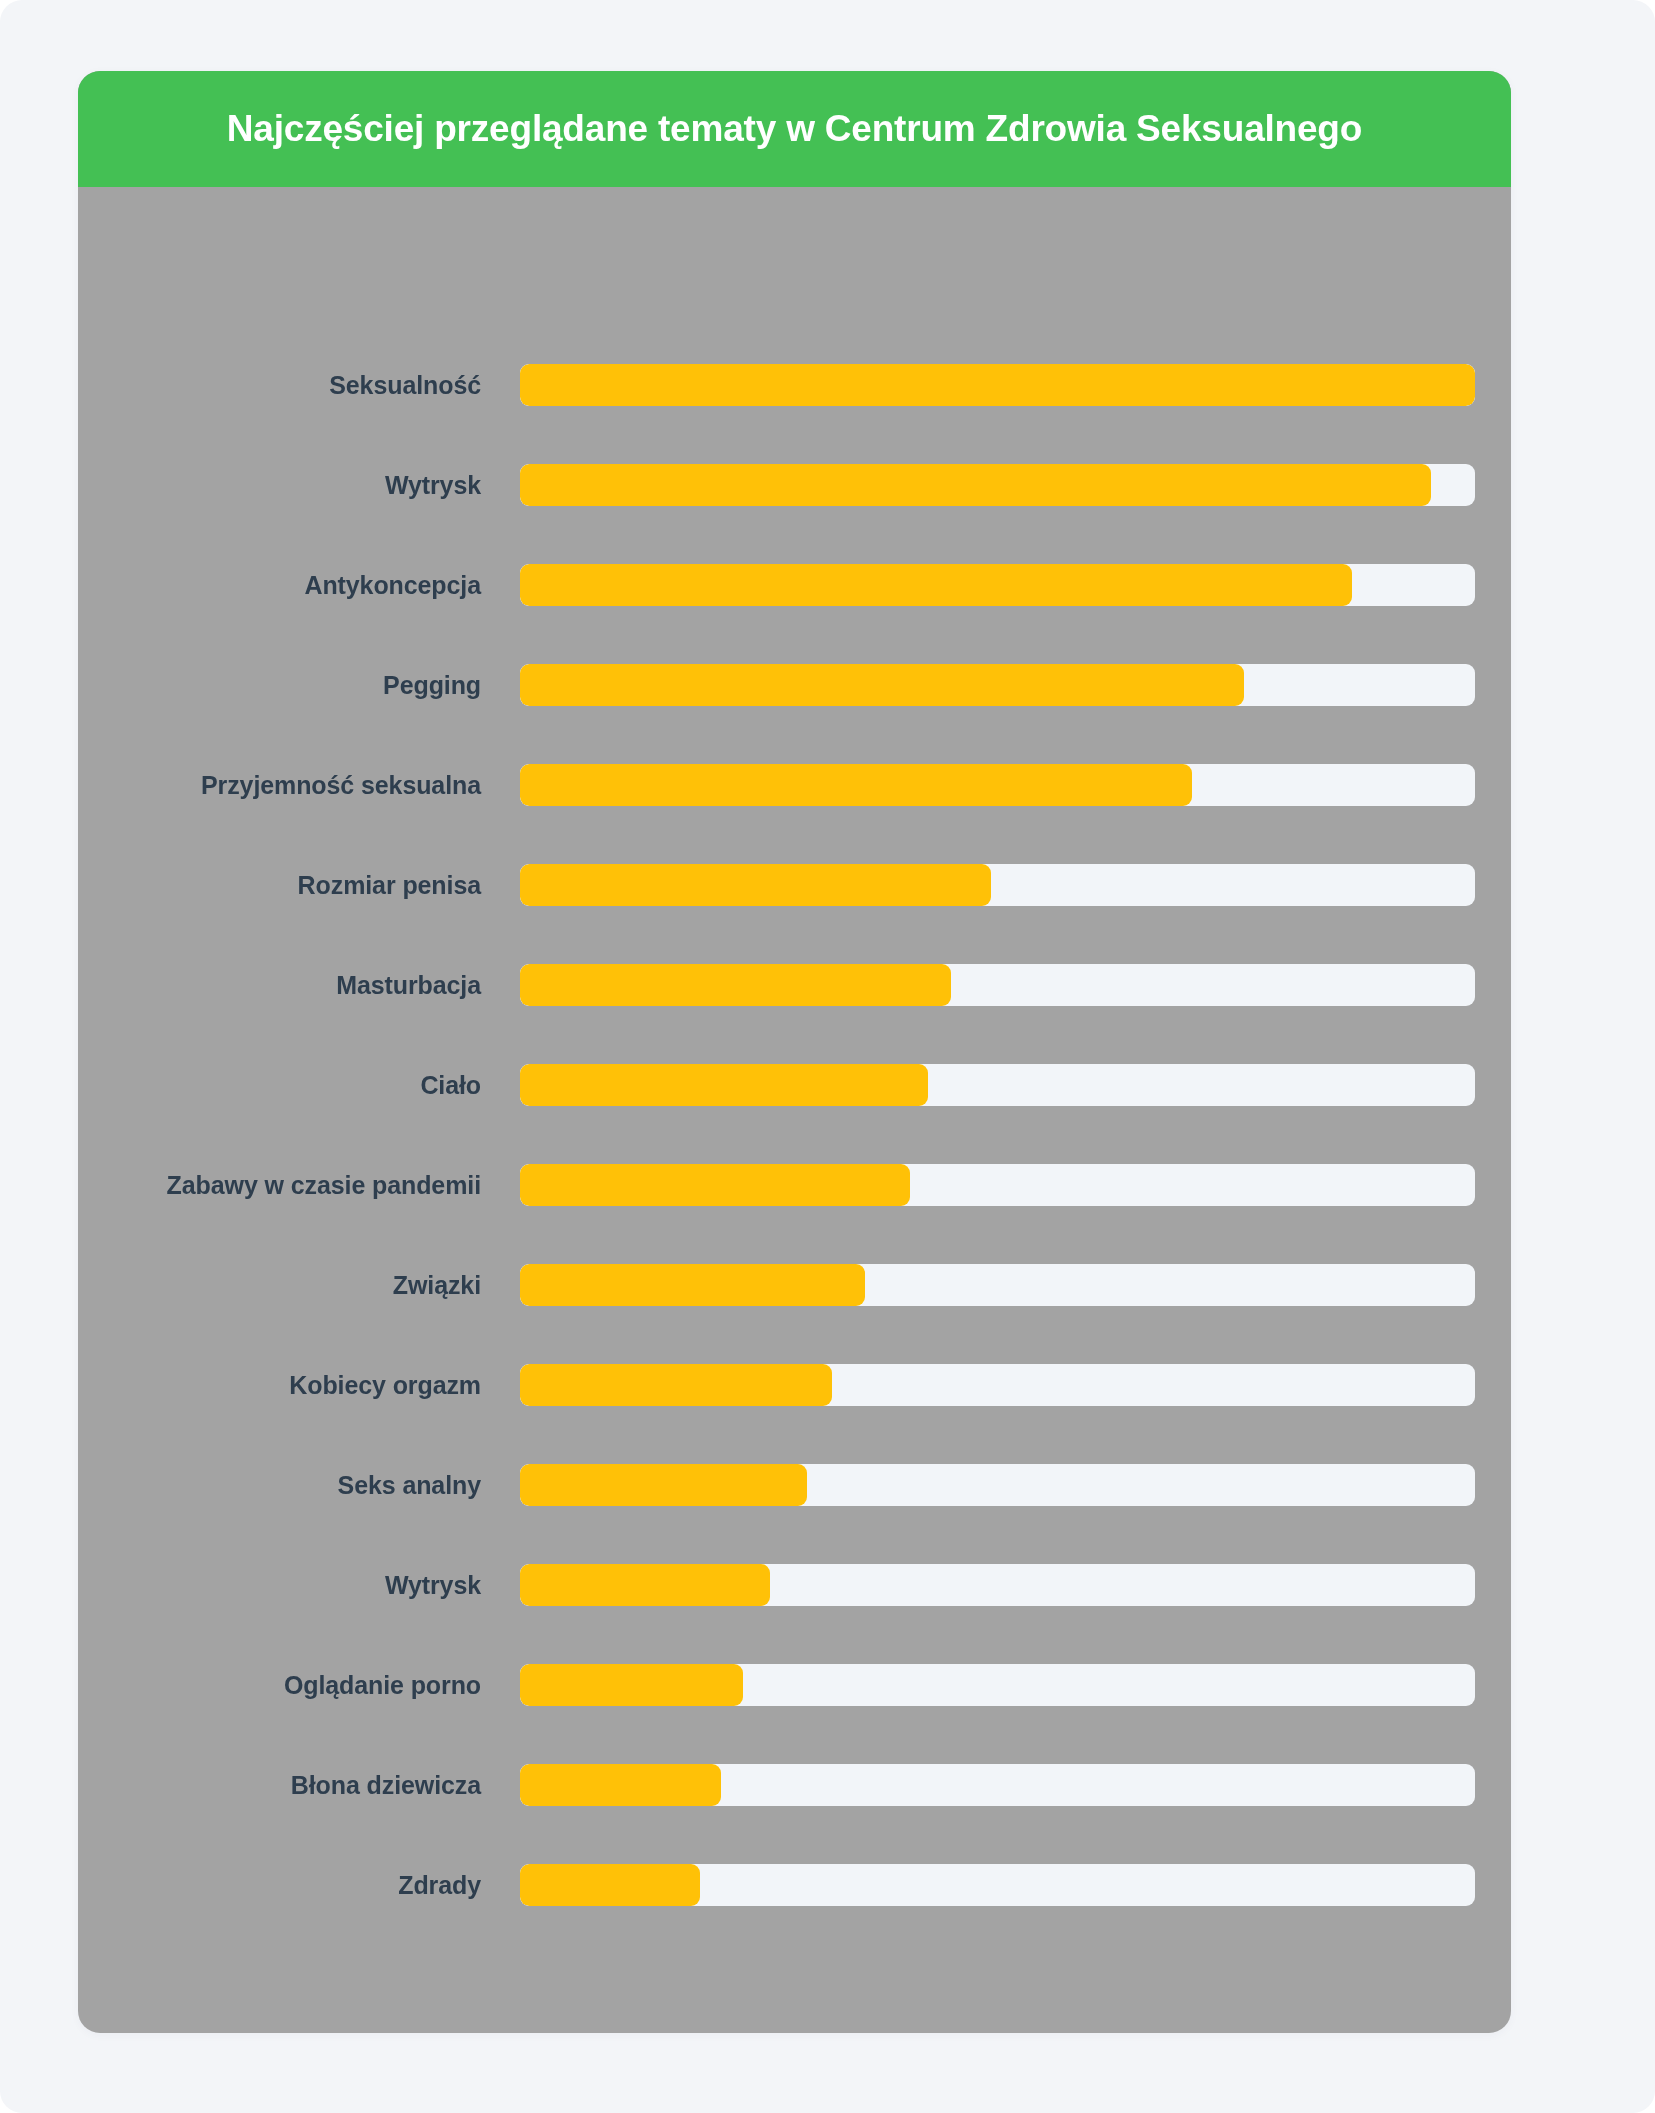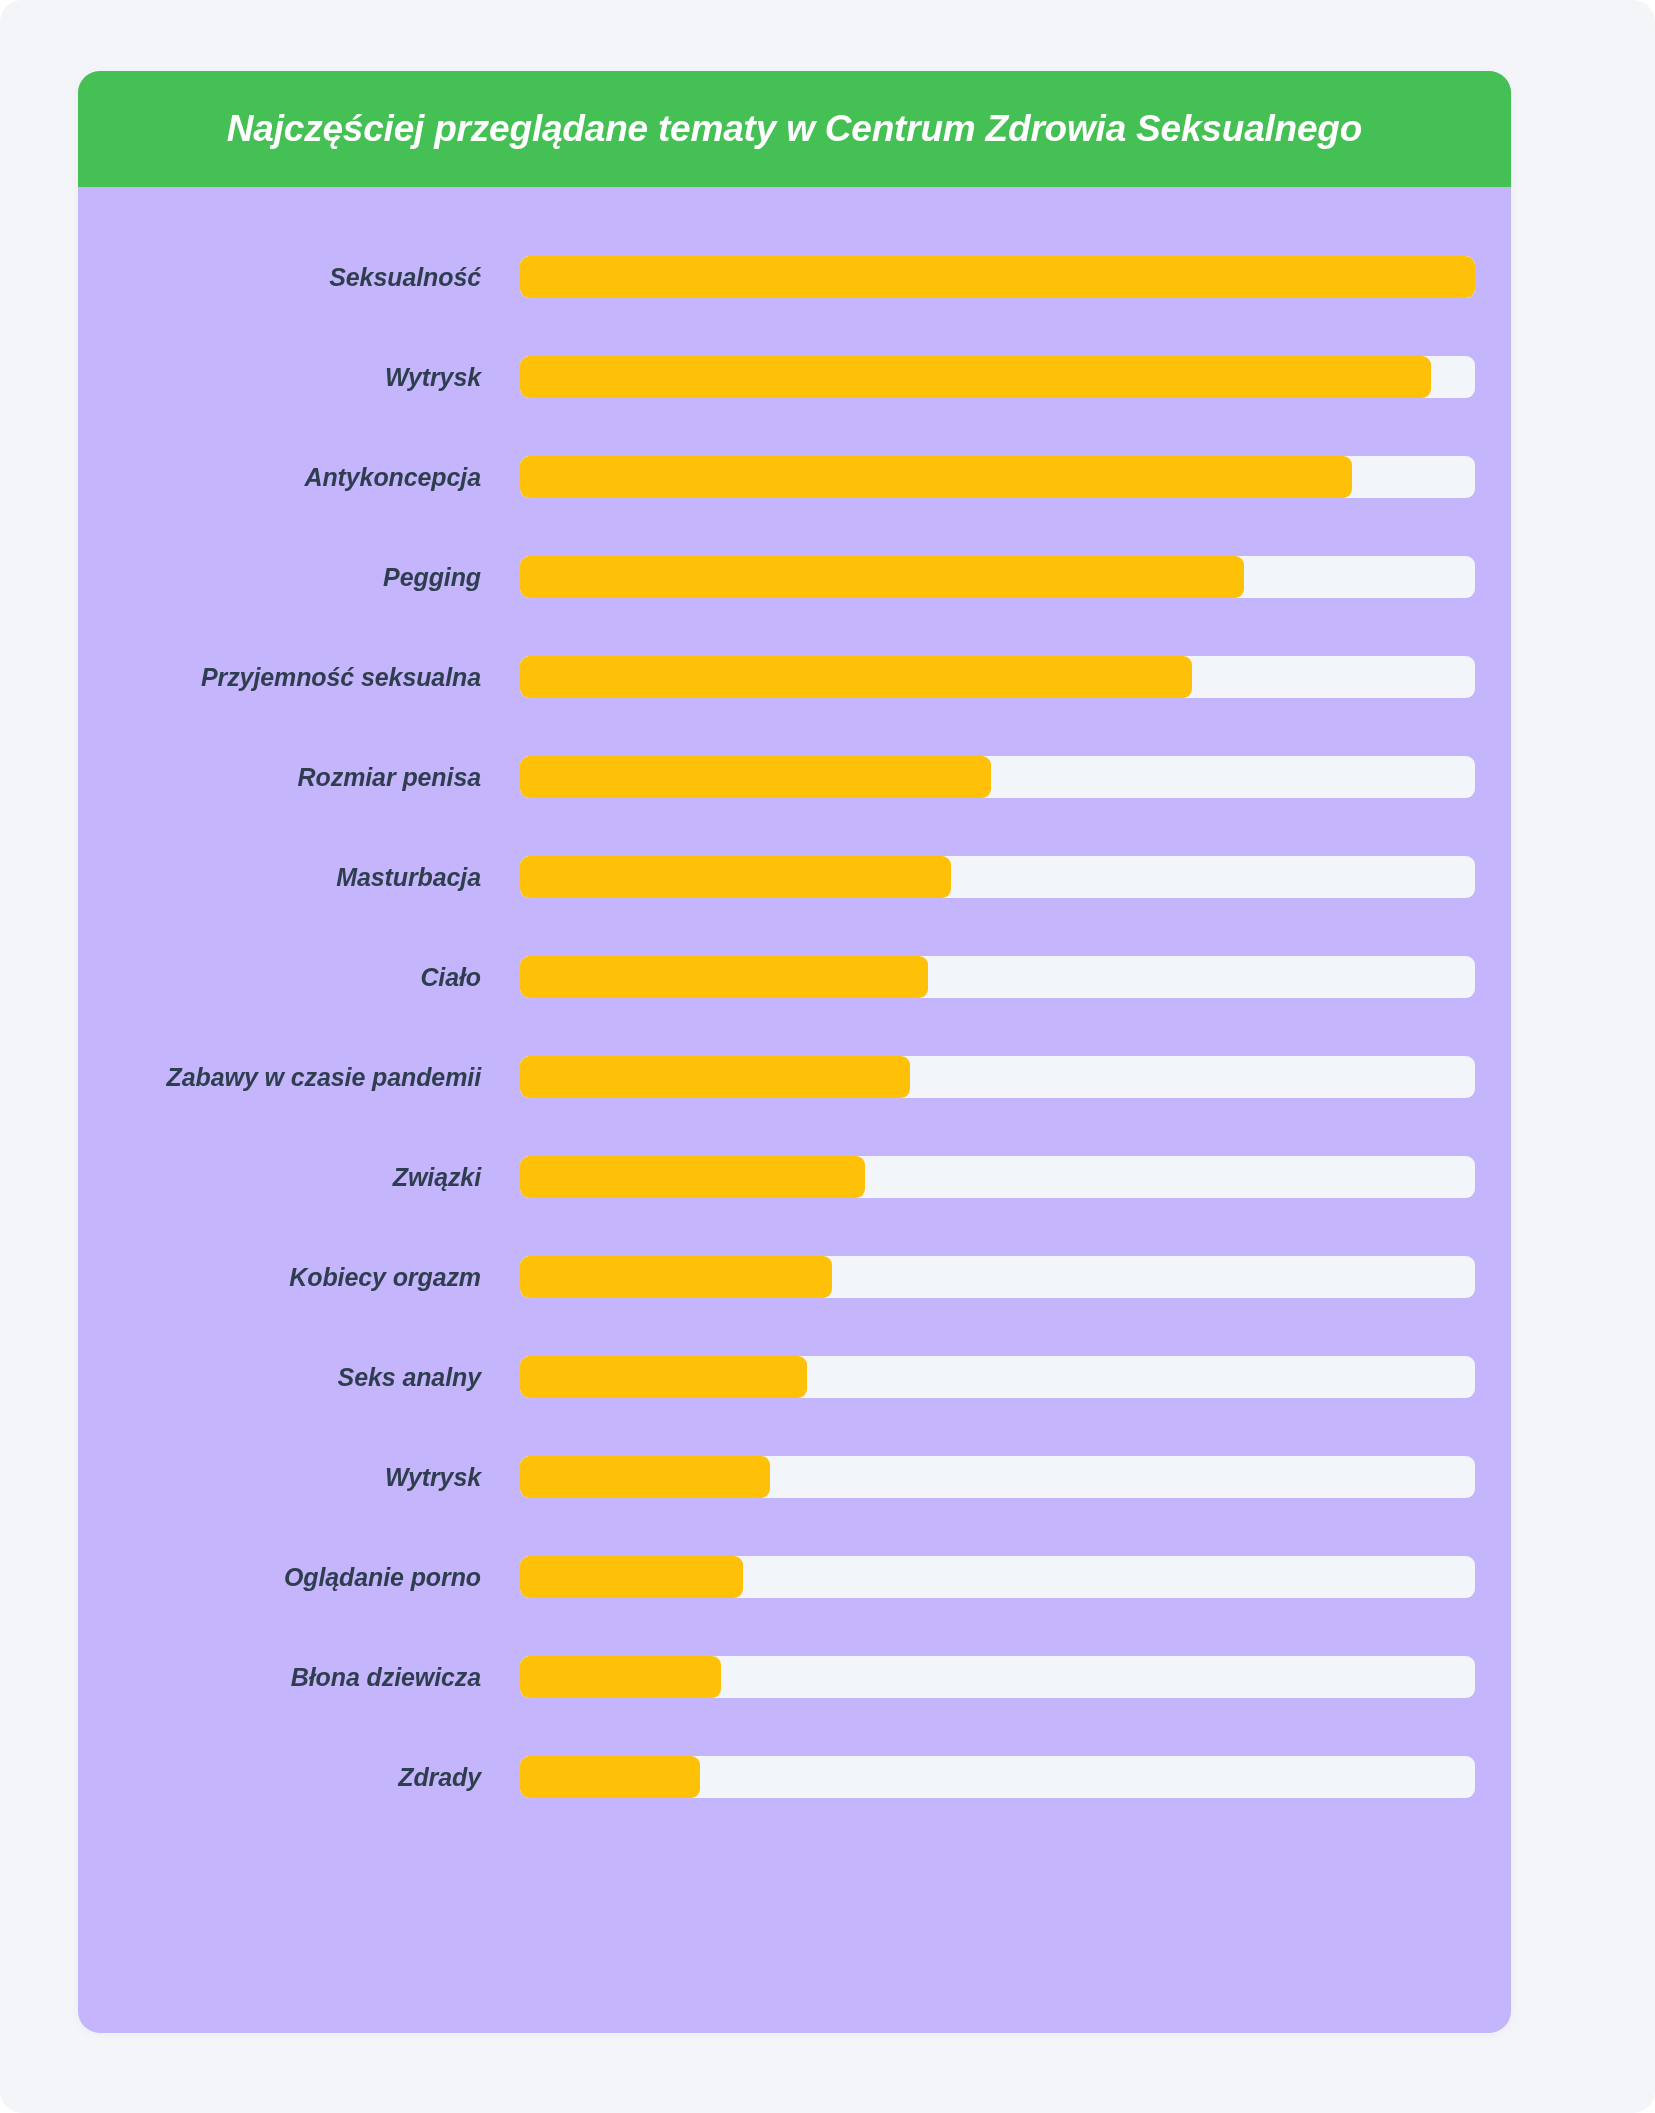--- a/index.html
+++ b/index.html
@@ -21,47 +21,47 @@
     border-radius: 22px;
     overflow: hidden;
     box-sizing: border-box;
   }
   .card {
     position: absolute;
     left: 78px;
     top: 71px;
     width: 1433px;
     height: 1962px;
-    background: #c4b5fd;
+    background: #a3a3a3;
     border-radius: 22px;
     overflow: hidden;
     box-shadow: 0 2px 10px rgba(40,60,90,0.04);
-    font-style: italic;
   }
   .card-header {
     height: 116px;
     background: #44c054;
     display: flex;
     align-items: center;
     justify-content: center;
     box-sizing: border-box;
     padding: 0 28px;
   }
   .card-title {
     color: #ffffff;
     font-size: 37px;
     font-weight: bold;
     letter-spacing: -0.2px;
     text-align: center;
     line-height: 1.1;
     white-space: nowrap;
   }
   .chart-body {
-    padding-top: 40px;
-    box-sizing: border-box;
+    padding-top: 112px;
+    box-sizing: border-box;
+    margin-top: 36px;
   }
   .row {
     height: 100px;
     display: flex;
     align-items: center;
     box-sizing: border-box;
   }
   .row-label {
     width: 442px;
     flex: 0 0 442px;

